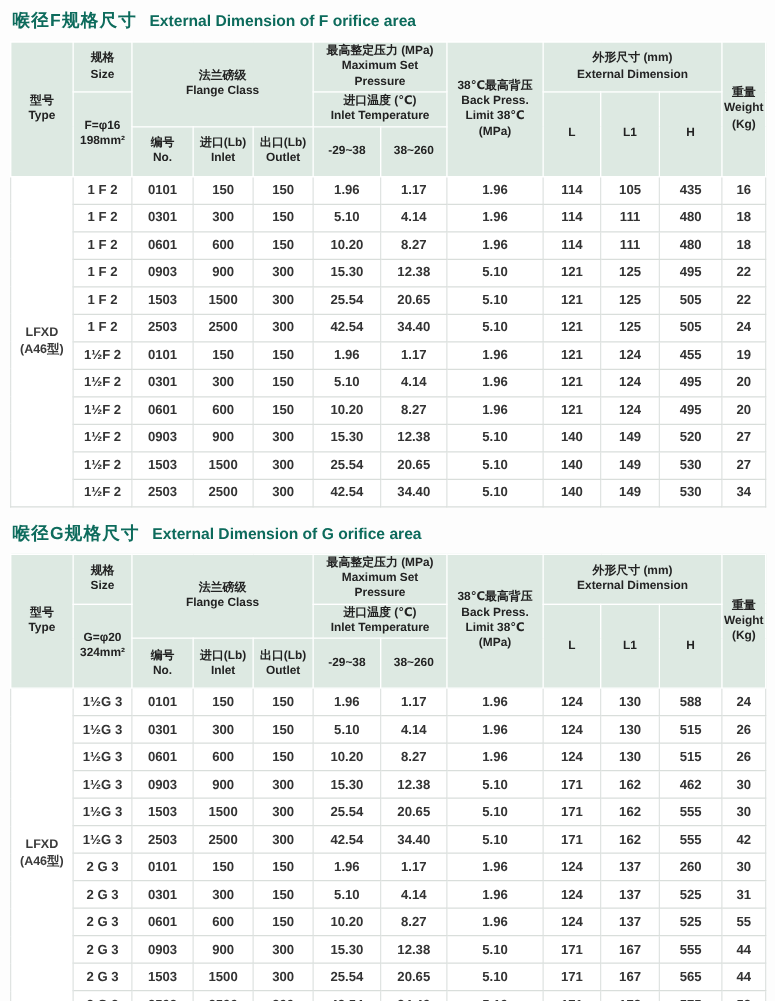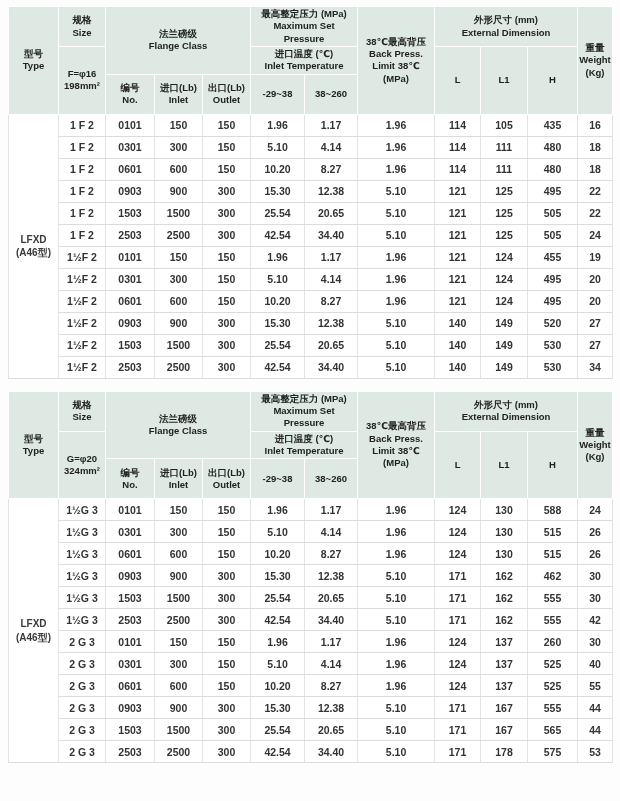--- a/index.html
+++ b/index.html
@@ -57,20 +57,24 @@
     color: #3a3a3a;
     line-height: 1.35;
   }
 </style>
 </head>
 <body>
 
 <div class="page">
 
   <section class="block">
+    <h2 class="title">
+      <span class="zh">喉径F规格尺寸</span>
+      <span class="en">External Dimension of F orifice area</span>
+    </h2>
     <table class="spec">
         <colgroup>
           <col style="width: 50px;">
           <col style="width: 47px;">
           <col style="width: 49px;">
           <col style="width: 48px;">
           <col style="width: 48px;">
           <col style="width: 54px;">
           <col style="width: 53px;">
           <col style="width: 77px;">
@@ -260,20 +264,24 @@
             <td>140</td>
             <td>149</td>
             <td>530</td>
             <td>34</td>
           </tr>
         </tbody>
       </table>
   </section>
 
   <section class="block">
+    <h2 class="title">
+      <span class="zh">喉径G规格尺寸</span>
+      <span class="en">External Dimension of G orifice area</span>
+    </h2>
     <table class="spec">
         <colgroup>
           <col style="width: 50px;">
           <col style="width: 47px;">
           <col style="width: 49px;">
           <col style="width: 48px;">
           <col style="width: 48px;">
           <col style="width: 54px;">
           <col style="width: 53px;">
           <col style="width: 77px;">
@@ -404,21 +412,21 @@
             <td>2 G 3</td>
             <td>0301</td>
             <td>300</td>
             <td>150</td>
             <td>5.10</td>
             <td>4.14</td>
             <td>1.96</td>
             <td>124</td>
             <td>137</td>
             <td>525</td>
-            <td>40</td>
+            <td>31</td>
           </tr>
           <tr>
             <td>2 G 3</td>
             <td>0601</td>
             <td>600</td>
             <td>150</td>
             <td>10.20</td>
             <td>8.27</td>
             <td>1.96</td>
             <td>124</td>

